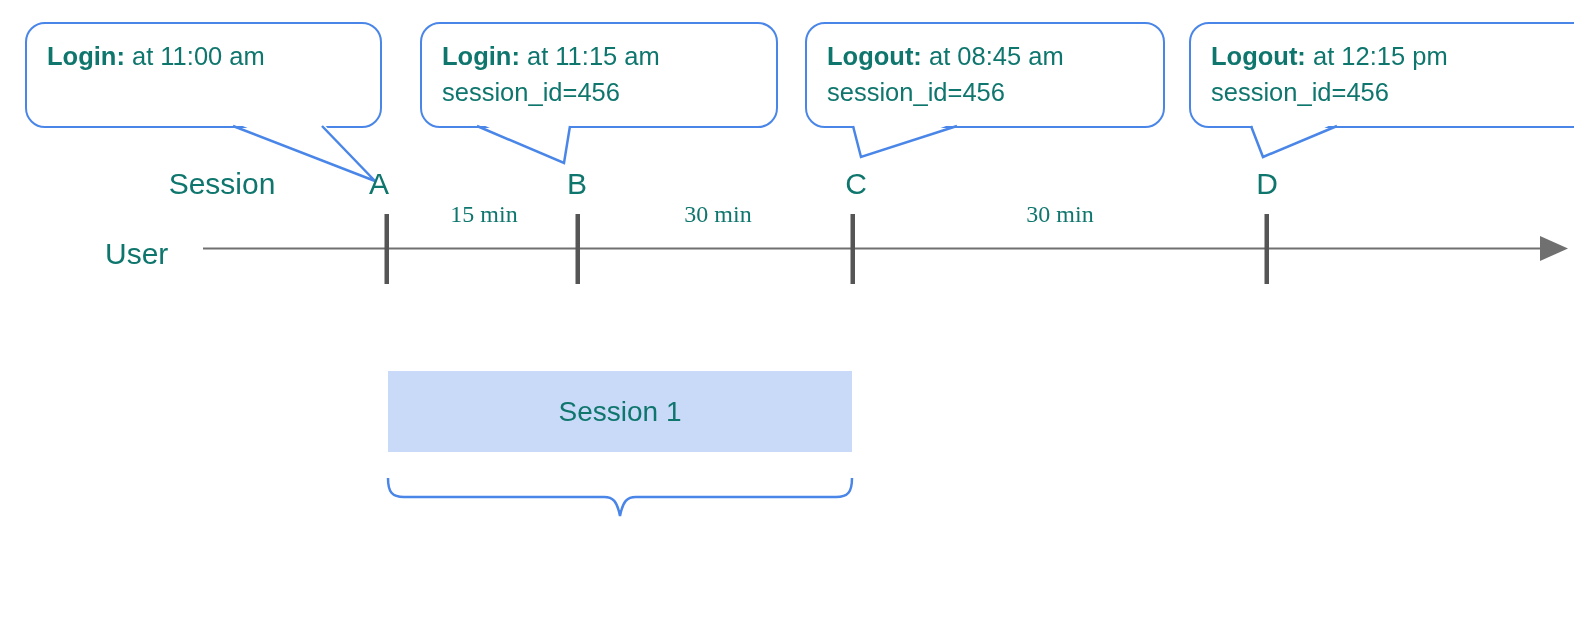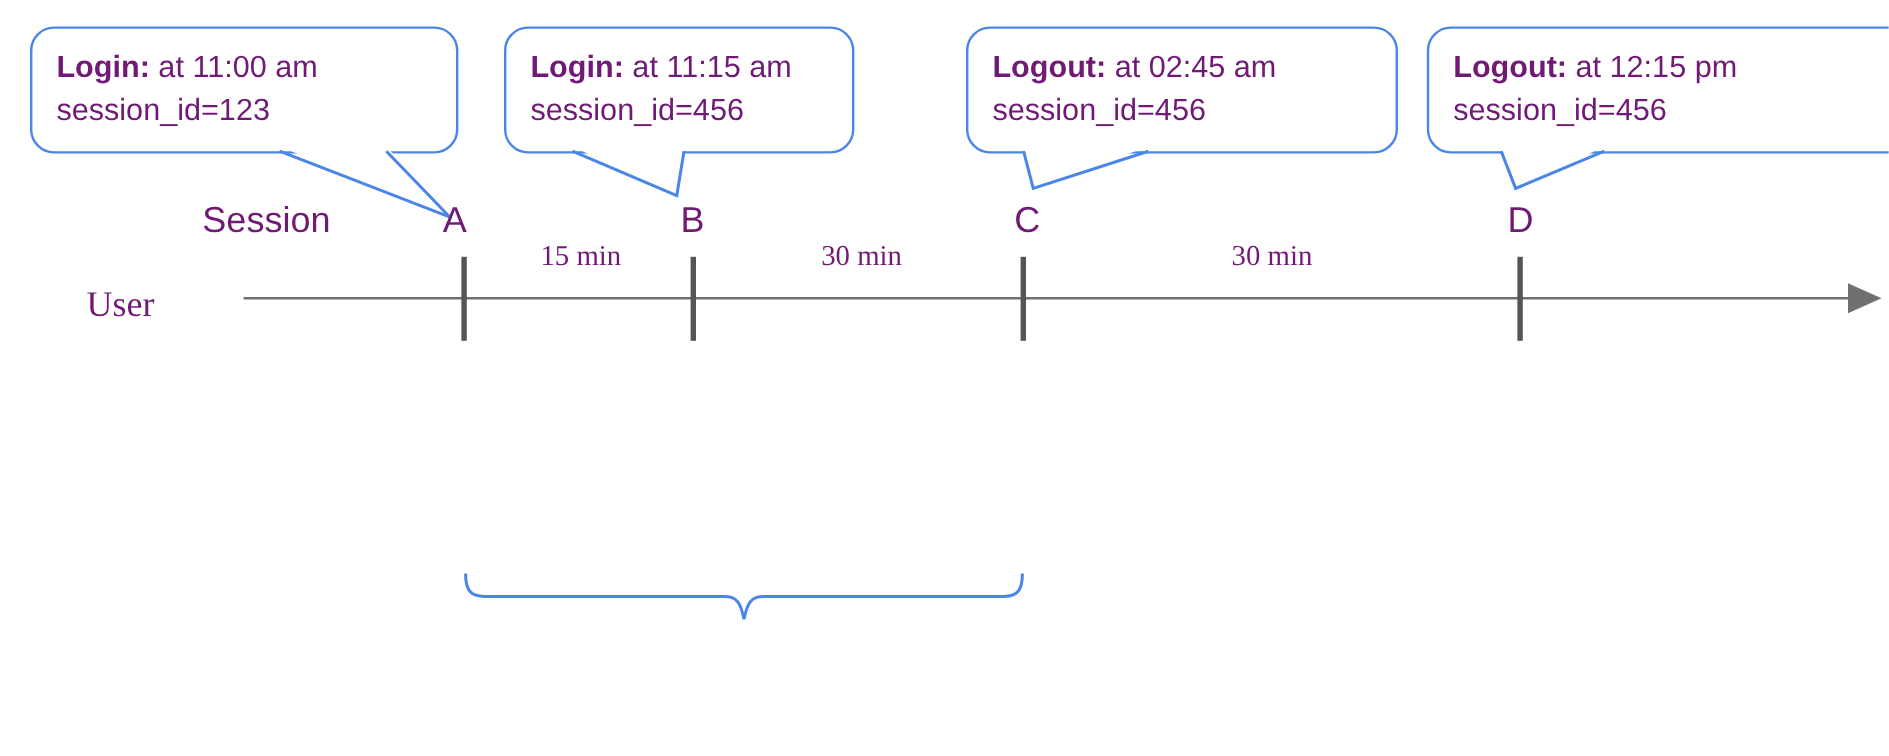--- a/index.html
+++ b/index.html
@@ -1,18 +1,18 @@
 <!DOCTYPE html>
 <html style="--accent-blue: #4a86e8; --session-fill: #c9daf8; --line-gray: #707070; --tick-gray: #555555; --text-black: #000000;"><head>
 <meta charset="utf-8">
 <style>
   html,body { margin:0; padding:0; background:#ffffff; }
   #canvas {
     position:relative; width:1574px; height:630px; background:#fff;
-    font-family:"Liberation Sans", sans-serif; color:#701a75; overflow:hidden;
+    font-family:"Liberation Sans", sans-serif; color:#0f766e; overflow:hidden;
   }
   
   .bubble {
     position:absolute; top:22px; height:106px; box-sizing:border-box;
     background:#fff; border:2.5px solid var(--accent-blue,#4a86e8);
     border-radius:20px; padding:14px 20px 0 20px;
     font-size:25.5px; line-height:36px; z-index:1; white-space:nowrap;
   }
   .bubble .evt { font-weight:bold; }
   
@@ -37,28 +37,27 @@
     display:flex; align-items:center; justify-content:center; font-size:28px;
   }
 </style>
 </head>
 <body>
 
 <div id="canvas">
 
   <div class="bubble" style="left:25px;width:357px;">
     <div><span class="evt">Login:</span><span> at 11:00 am</span></div>
-    <div>session_id=123</div>
   </div>
-  <div class="bubble" style="left:420px;width:292px;">
+  <div class="bubble" style="left:420px;width:358px;">
     <div><span class="evt">Login:</span><span> at 11:15 am</span></div>
     <div>session_id=456</div>
   </div>
   <div class="bubble" style="left:805px;width:360px;">
-    <div><span class="evt">Logout:</span><span> at 02:45 am</span></div>
+    <div><span class="evt">Logout:</span><span> at 08:45 am</span></div>
     <div>session_id=456</div>
   </div>
   <div class="bubble" style="left:1189px;width:418px;">
     <div><span class="evt">Logout:</span><span> at 12:15 pm</span></div>
     <div>session_id=456</div>
   </div>
 
   <svg id="overlay" width="1574" height="630" viewBox="0 0 1574 630">
 
     <g>
@@ -83,25 +82,28 @@
 
     <rect class="tick" x="384.5" y="214" width="4.5" height="70"></rect>
     <rect class="tick" x="575.5" y="214" width="4.5" height="70"></rect>
     <rect class="tick" x="850.5" y="214" width="4.5" height="70"></rect>
     <rect class="tick" x="1264.5" y="214" width="4.5" height="70"></rect>
 
     <path class="brace" d="M 388,478 C 388,492 392,497 404,497 L 604,497 C 613,497 617,501 620,516 C 623,501 627,497 636,497 L 836,497 C 848,497 852,492 852,478"></path>
   </svg>
 
   <div class="lbl row-label center" style="left:222px;top:167px;">Session</div>
-  <div class="lbl row-label" style="left:72px;top:237px;font-family:Liberation Serif, serif;">User</div>
+  <div class="lbl row-label" style="left:105px;top:237px;">User</div>
 
   <div class="lbl marker center" style="left:379px;top:167px;">A</div>
   <div class="lbl marker center" style="left:577px;top:167px;">B</div>
   <div class="lbl marker center" style="left:856px;top:167px;">C</div>
   <div class="lbl marker center" style="left:1267px;top:167px;">D</div>
 
   <div class="lbl interval center" style="left:484px;top:201px;">15 min</div>
   <div class="lbl interval center" style="left:718px;top:201px;">30 min</div>
   <div class="lbl interval center" style="left:1060px;top:201px;">30 min</div>
 
+  <div id="session-bar">
+    <span>Session 1</span>
+  </div>
 
 </div>
 
 </body></html>

